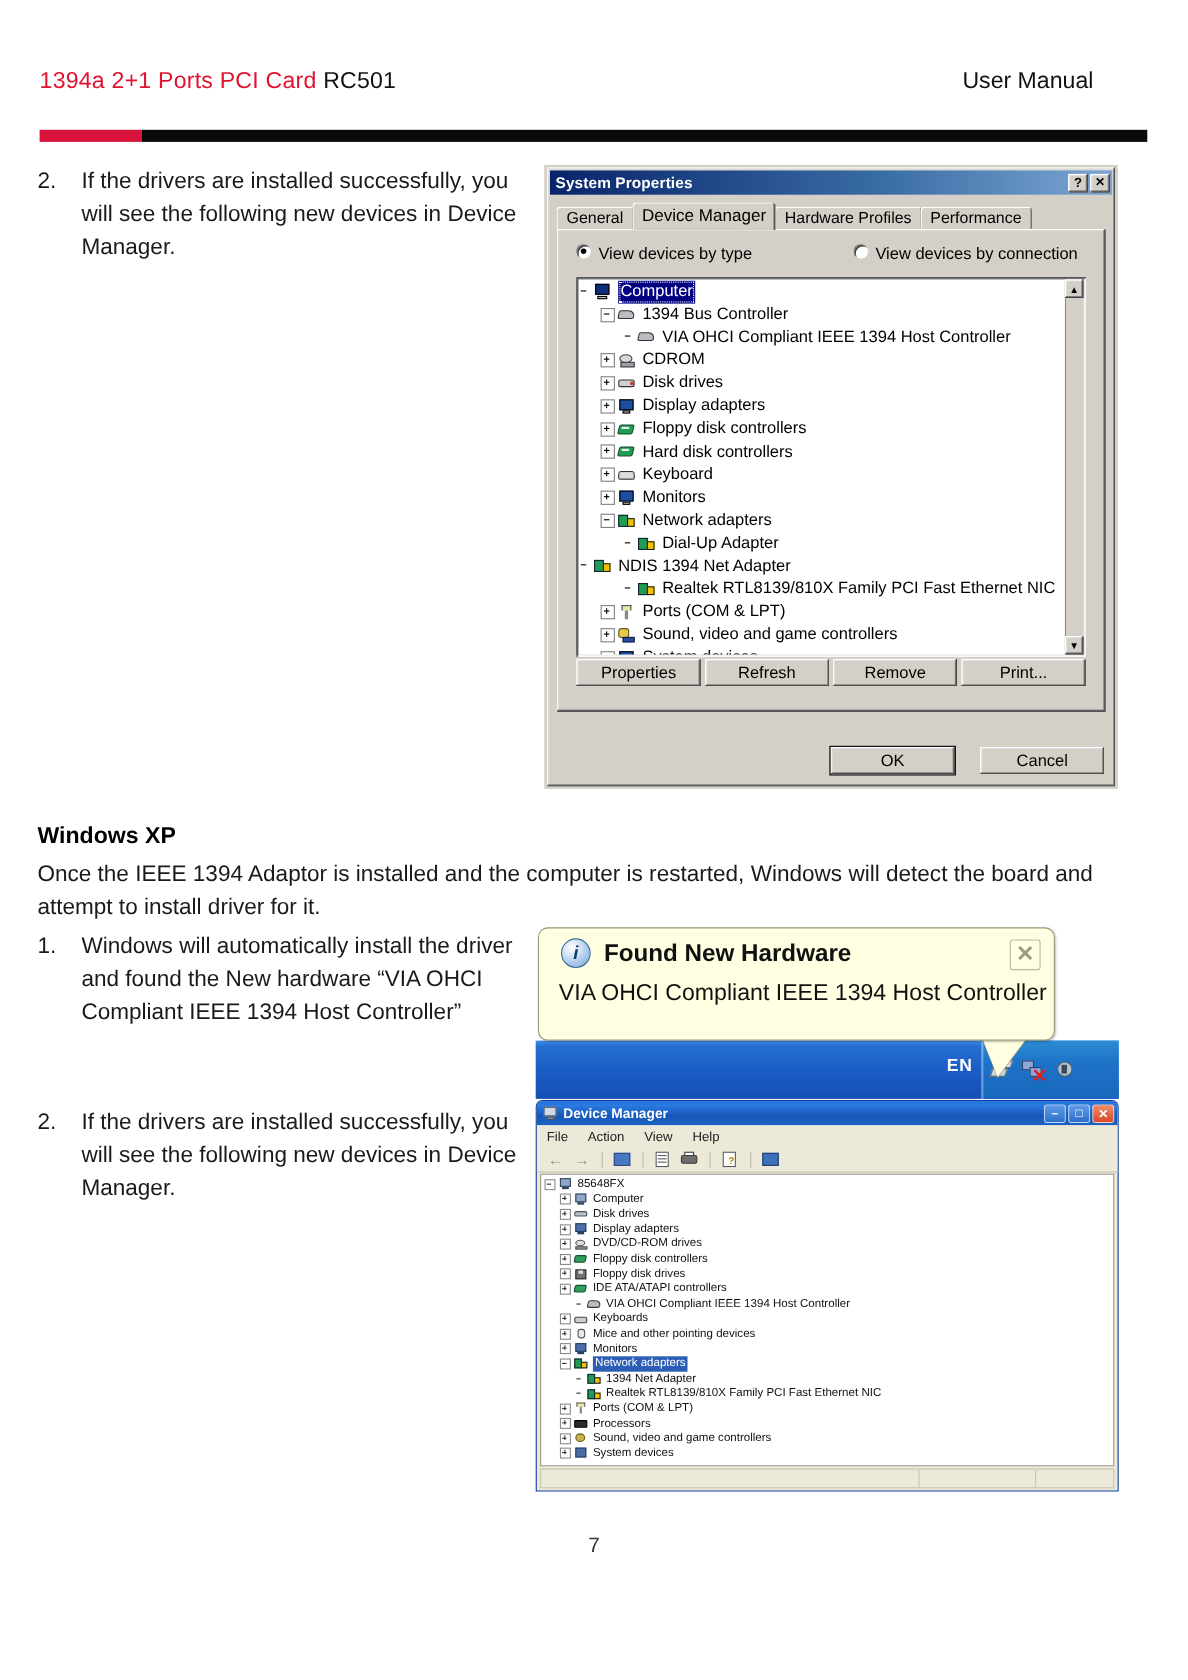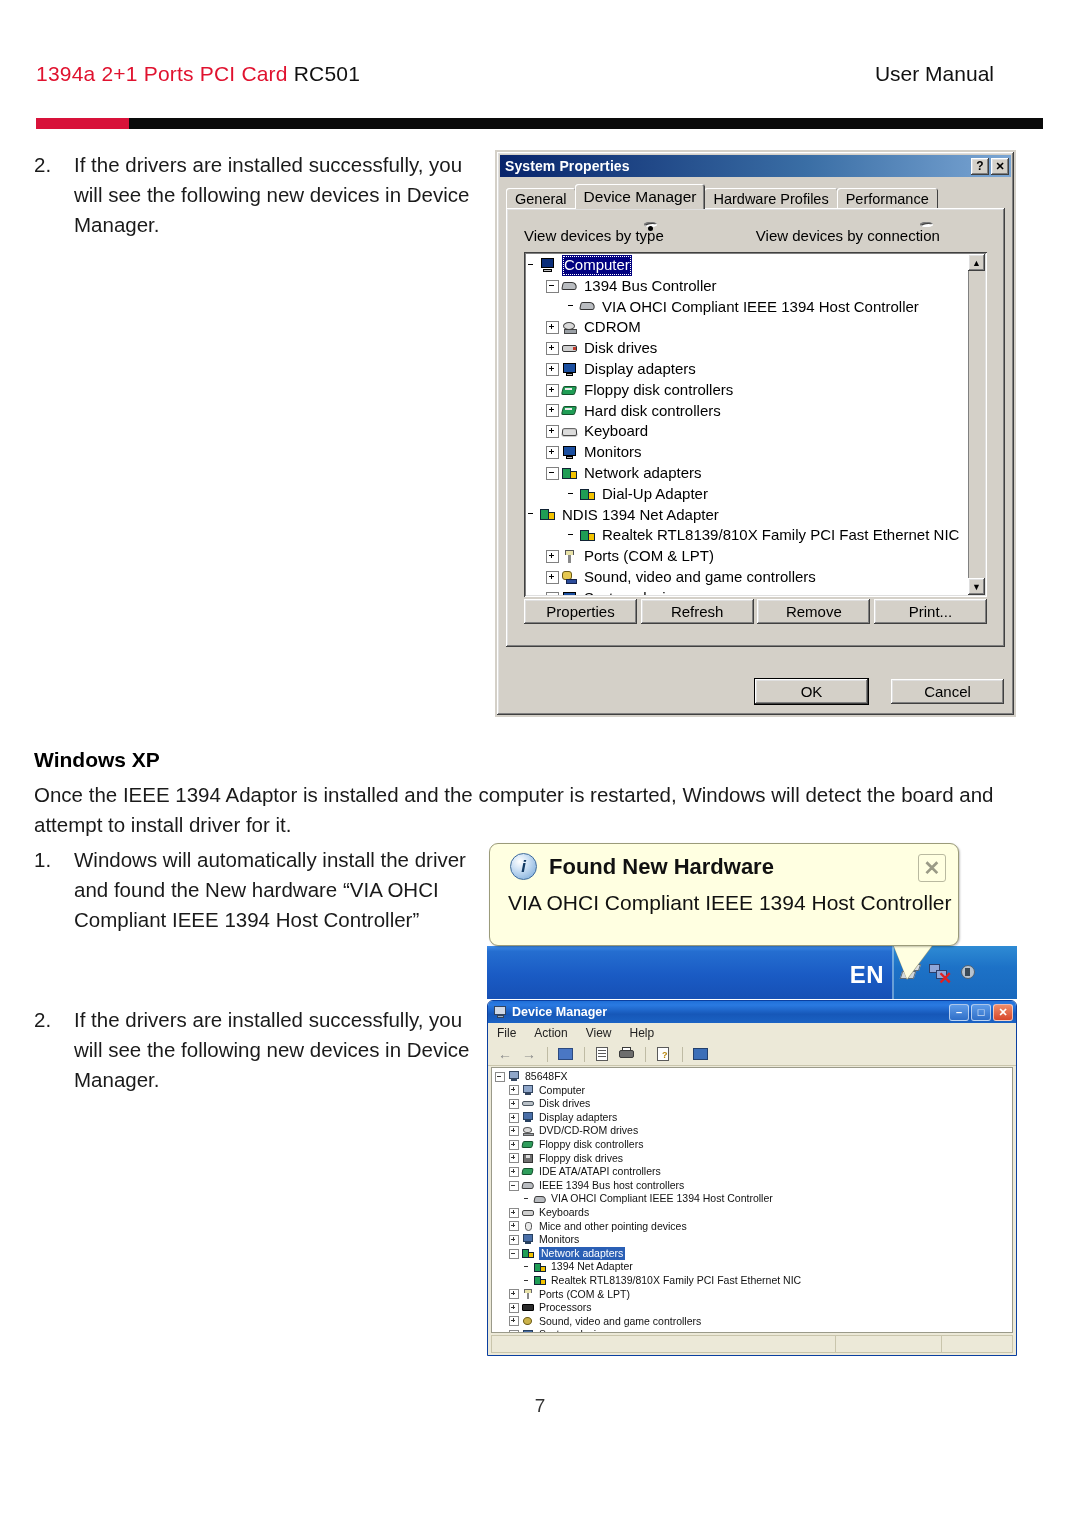--- a/index.html
+++ b/index.html
@@ -89,21 +89,21 @@
   .w98-panel {
     position: absolute; left: 9px; top: 56px; right: 9px; bottom: 68px;
     background: #d4d0c8;
     box-shadow: inset -1px -1px 0 #404040, inset 1px 1px 0 #ffffff,
                 inset -2px -2px 0 #808080, inset 2px 2px 0 #dfdfdf;
   }
   .w98-radios {
     position: absolute; left: 18px; top: 14px; right: 10px; height: 22px;
     display: flex; font-size: 15px;
   }
-  .w98-radio { display: flex; align-items: flex-end; flex-direction: column; }
+  .w98-radio { display: flex; align-items: flex-start; }
   .w98-radio.second { margin-left: 92px; }
   .rdo {
     width: 13px; height: 13px; border-radius: 50%;
     background: #fff; margin-right: 7px;
     box-shadow: inset 1px 1px 0 #808080, inset -1px -1px 0 #ffffff,
                 inset 2px 2px 0 #404040, 0 0 0 1px #d4d0c8;
     position: relative;
   }
   .rdo.on::after {
     content: ''; position: absolute; left: 4px; top: 4px;
@@ -222,21 +222,21 @@
   }
   .xp-tray {
     position: absolute; right: 0; top: 103px; width: 125px; height: 53px;
     background: linear-gradient(180deg,#2e8bd4 0%, #1d72c7 40%, #1868bd 100%);
     box-shadow: inset 2px 0 0 rgba(255,255,255,.35);
     display: flex; align-items: center; justify-content: flex-start; gap: 7px;
     padding-left: 8px; box-sizing: border-box;
   }
   .xp-en {
     position: absolute; right: 133px; top: 118px;
-    color: #fff; font-size: 24px; font-weight: bold; letter-spacing: .5px;
+    color: #fff; font-size: 16px; font-weight: bold; letter-spacing: .5px;
   }
   .tray-ic { width: 22px; height: 22px; position: relative; flex: none; }
   .tray-net::before { content:''; position:absolute; left:1px; top:9px; width:14px; height:8px;
       background:#cfd6db; border:1px solid #5a6a77; transform: skewX(-18deg); box-sizing:border-box; }
   .tray-net::after { content:''; position:absolute; left:11px; top:2px; width:9px; height:7px;
       background:#d9dee3; border:1px solid #5a6a77; transform: skewX(-18deg); box-sizing:border-box; }
   .tray-lan::before { content:''; position:absolute; left:0px; top:2px; width:11px; height:9px;
       background:#8fa6d8; border:1px solid #2c3f6b; box-sizing:border-box; }
   .tray-lan::after { content:''; position:absolute; left:7px; top:8px; width:11px; height:9px;
       background:#8fa6d8; border:1px solid #2c3f6b; box-sizing:border-box; }
@@ -660,25 +660,20 @@
         <div class="xnode" style="padding-left: 14px;">
           <span class="xbox plus"></span>
           <span class="xic xic-fd"></span>
           <span class="">Floppy disk drives</span>
         </div>
         <div class="xnode" style="padding-left: 14px;">
           <span class="xbox plus"></span>
           <span class="xic xic-ctl"></span>
           <span class="">IDE ATA/ATAPI controllers</span>
         </div>
-        <div class="xnode" style="padding-left: 14px;">
-          <span class="xbox"></span>
-          <span class="xic xic-1394"></span>
-          <span class="">IEEE 1394 Bus host controllers</span>
-        </div>
         <div class="xnode" style="padding-left: 28px;">
           <span class="xbox" style="border: none; background: transparent;"></span>
           <span class="xic xic-1394"></span>
           <span class="">VIA OHCI Compliant IEEE 1394 Host Controller</span>
         </div>
         <div class="xnode" style="padding-left: 14px;">
           <span class="xbox plus"></span>
           <span class="xic xic-kbd"></span>
           <span class="">Keyboards</span>
         </div>

